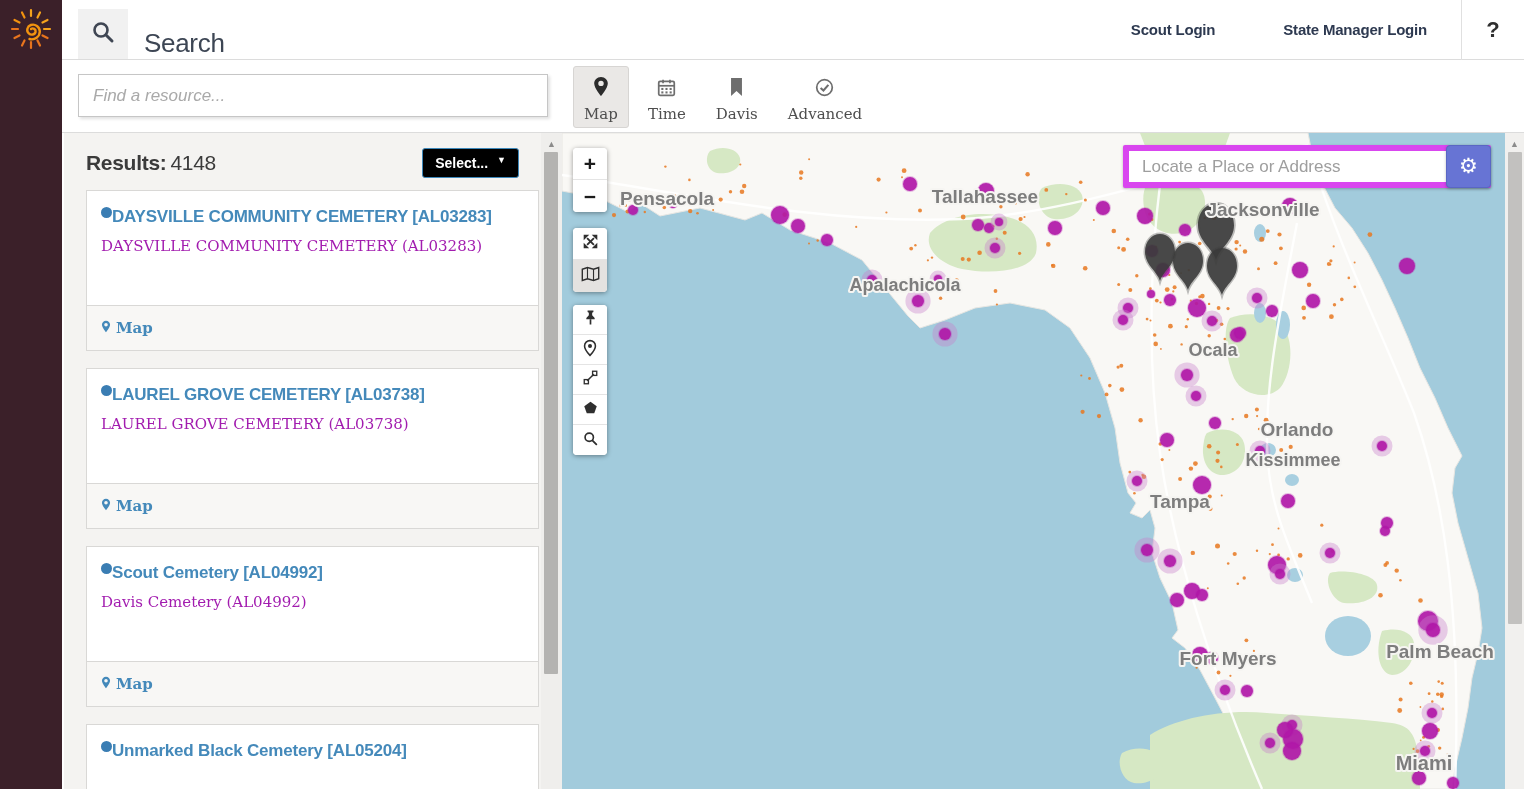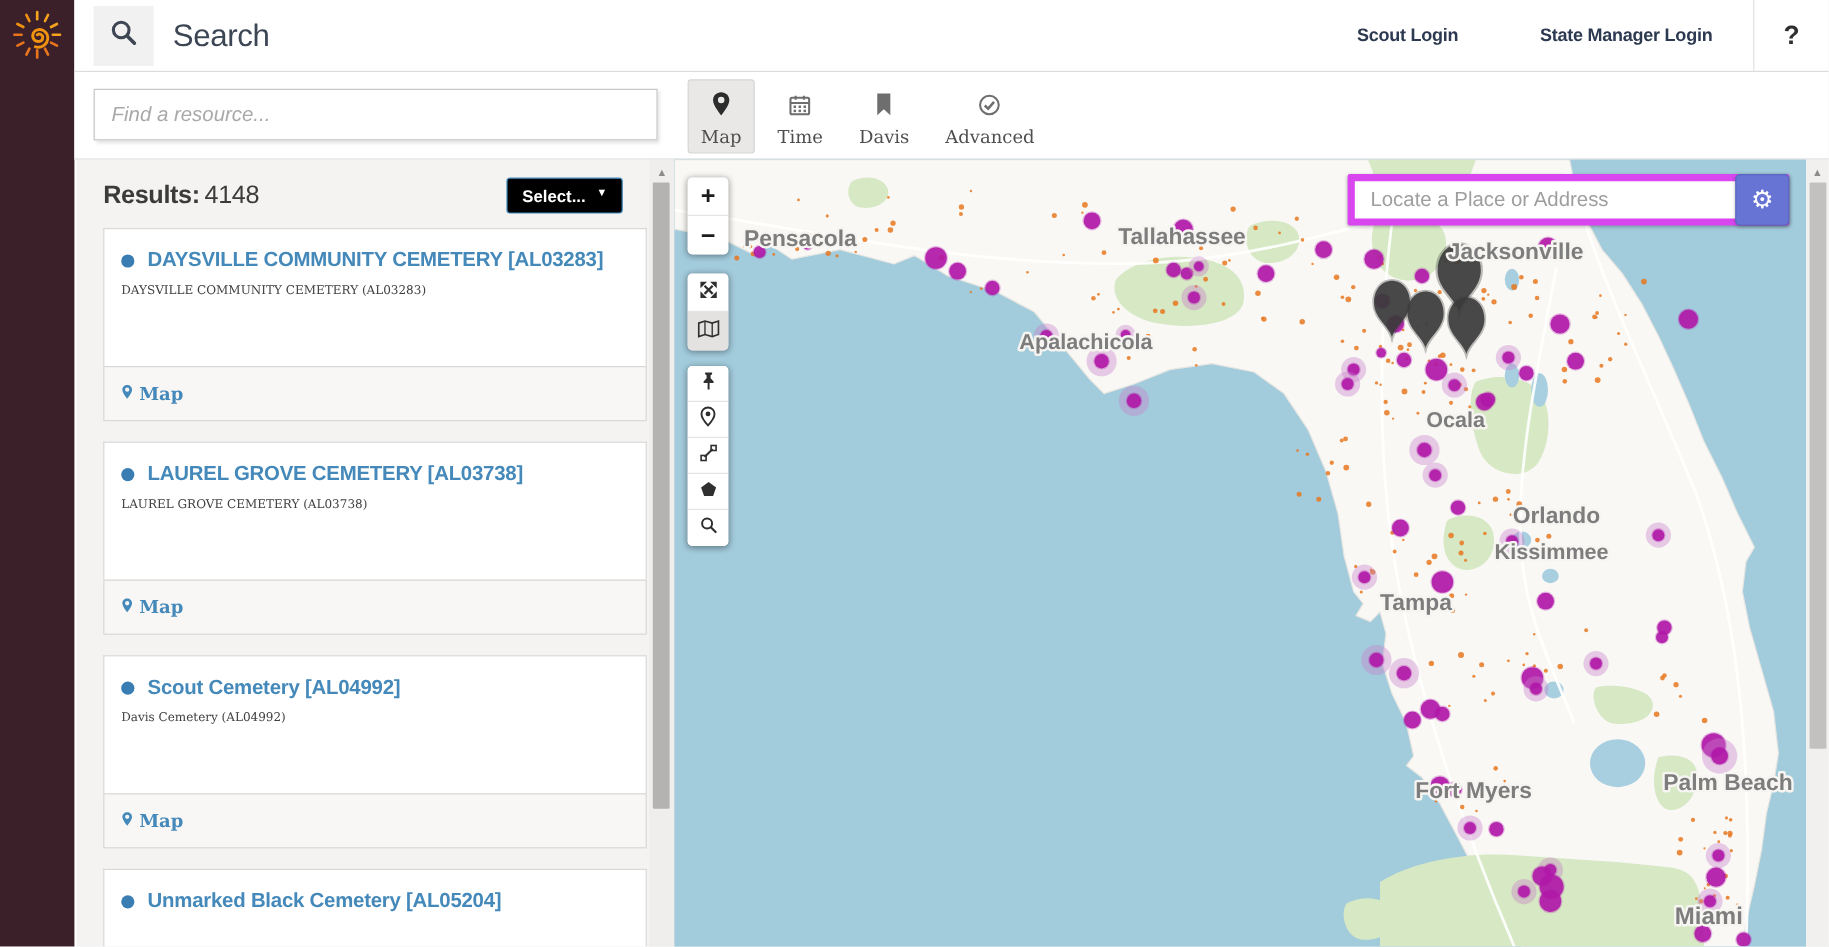--- a/index.html
+++ b/index.html
@@ -6,21 +6,21 @@
   *{box-sizing:border-box;}
   #app{position:relative;width:1524px;height:789px;background:#fff;overflow:hidden;
        font-family:"Liberation Sans",sans-serif;}
 
   
   .sidebar{position:absolute;left:0;top:0;width:62px;height:789px;background:#3B2029;}
   .logo{position:absolute;left:9px;top:7px;width:44px;height:44px;cursor:pointer;}
 
   
   .topbar{position:absolute;left:62px;top:0;width:1462px;height:60px;background:#fff;
-          border-bottom:1px solid #dcdcdc;display:flex;align-items:center;}
+          border-bottom:1px solid #dcdcdc;display:flex;align-items:flex-end;}
   .hsearch{width:50px;height:50px;margin-left:16px;background:#f1f1f1;display:flex;
            align-items:center;justify-content:center;cursor:pointer;}
   .page-title{font-size:26px;font-weight:400;color:#3d4654;margin:0 0 0 16px;letter-spacing:-0.3px;}
   .topbar-right{margin-left:auto;display:flex;align-items:center;height:100%;}
   .login-link{font-size:15px;font-weight:700;color:#2d3950;text-decoration:none;
               padding:0 34px;cursor:pointer;letter-spacing:-0.2px;}
   .vdiv{width:1px;height:60px;background:#e0e0e0;}
   .help-link{width:62px;text-align:center;font-size:22px;font-weight:700;color:#2f2f2f;
              text-decoration:none;cursor:pointer;}
 
@@ -48,24 +48,24 @@
   .results-title .rlabel{font-weight:700;}
   .results-title .count{font-weight:400;margin-left:4px;}
   .select-btn{background:#000000;border:1px solid #3d88ba;border-radius:3px;color:#fff;
               font-weight:700;font-size:14px;padding:6px 12px;cursor:pointer;display:flex;
               align-items:flex-start;gap:9px;font-family:"Liberation Sans",sans-serif;}
   .select-btn .caret{font-size:9px;}
   #cards{margin:12px 0 0 22px;width:453px;}
   .card{margin-bottom:17px;}
   .card-body{background:#fff;border:1px solid #d9d8d6;border-bottom:none;height:115px;
              padding:16px 14px 0 14px;}
-  .card-title{display:flex;align-items:center;gap:11px;cursor:pointer;text-decoration:none;}
+  .card-title{display:flex;gap:0;cursor:pointer;text-decoration:none;}
   .bullet{width:11px;height:11px;border-radius:50%;background:#3a7db3;flex:0 0 auto;}
   .card-title .t{font-size:17px;font-weight:700;color:#4489ba;letter-spacing:-0.2px;}
-  .card-sub{margin-top:10px;font-family:"DejaVu Serif",serif;font-size:10px;color:#404040;}
+  .card-sub{margin-top:10px;font-family:"DejaVu Serif",serif;font-size:15px;color:#a21caf;}
   .card-foot{background:#f8f7f5;border:1px solid #d9d8d6;height:46px;display:flex;
              align-items:center;padding-left:14px;}
   .map-link{display:inline-flex;align-items:center;gap:5px;color:#4489ba;cursor:pointer;
             font-family:"DejaVu Serif",serif;font-size:15px;font-weight:700;text-decoration:none;}
 
   
   .sbar{position:absolute;top:133px;height:656px;}
   .list-sbar{left:541px;width:21px;background:#efeeec;}
   .page-sbar{left:1505px;width:19px;background:#f1f0ee;}
   .sb-arrow{width:100%;text-align:center;font-size:9px;color:#8b8b8b;padding-top:6px;cursor:pointer;}

